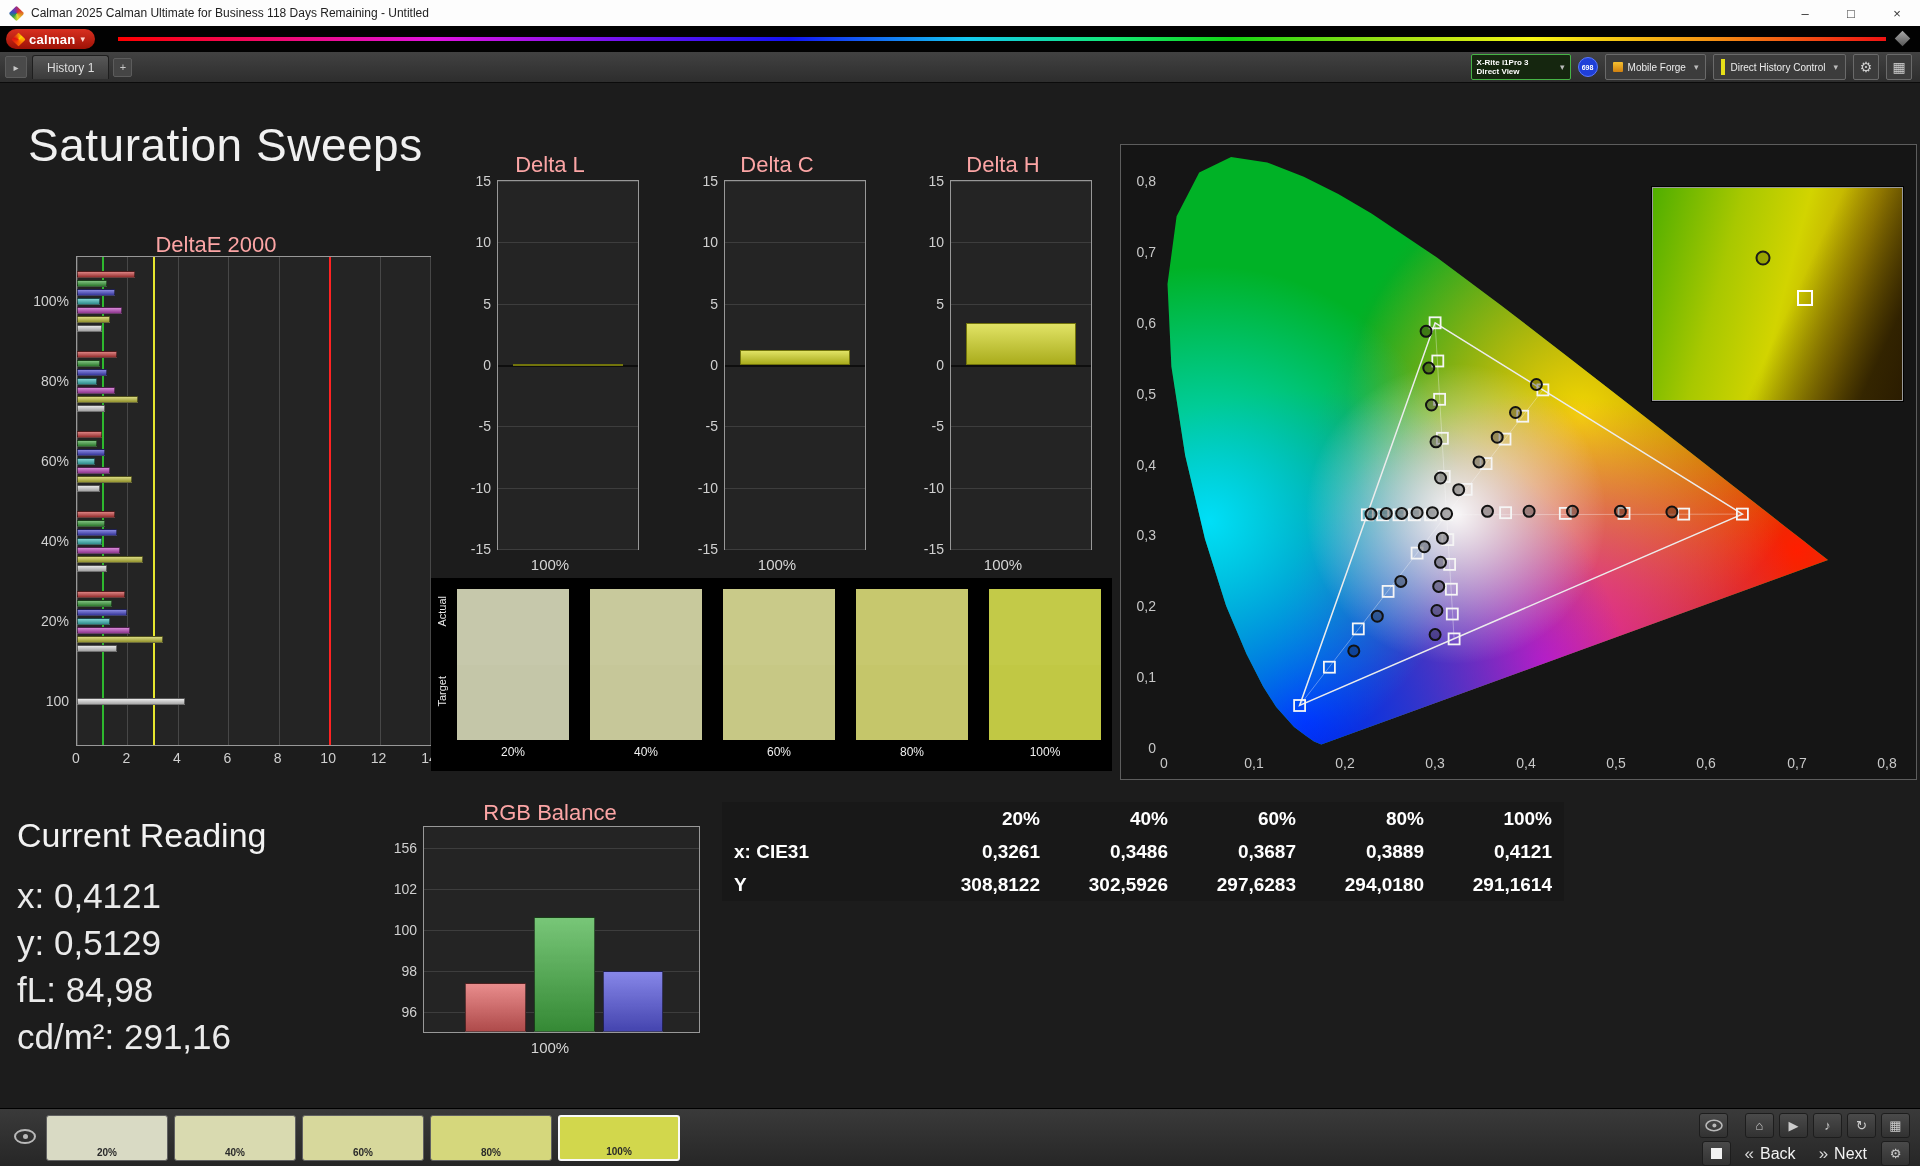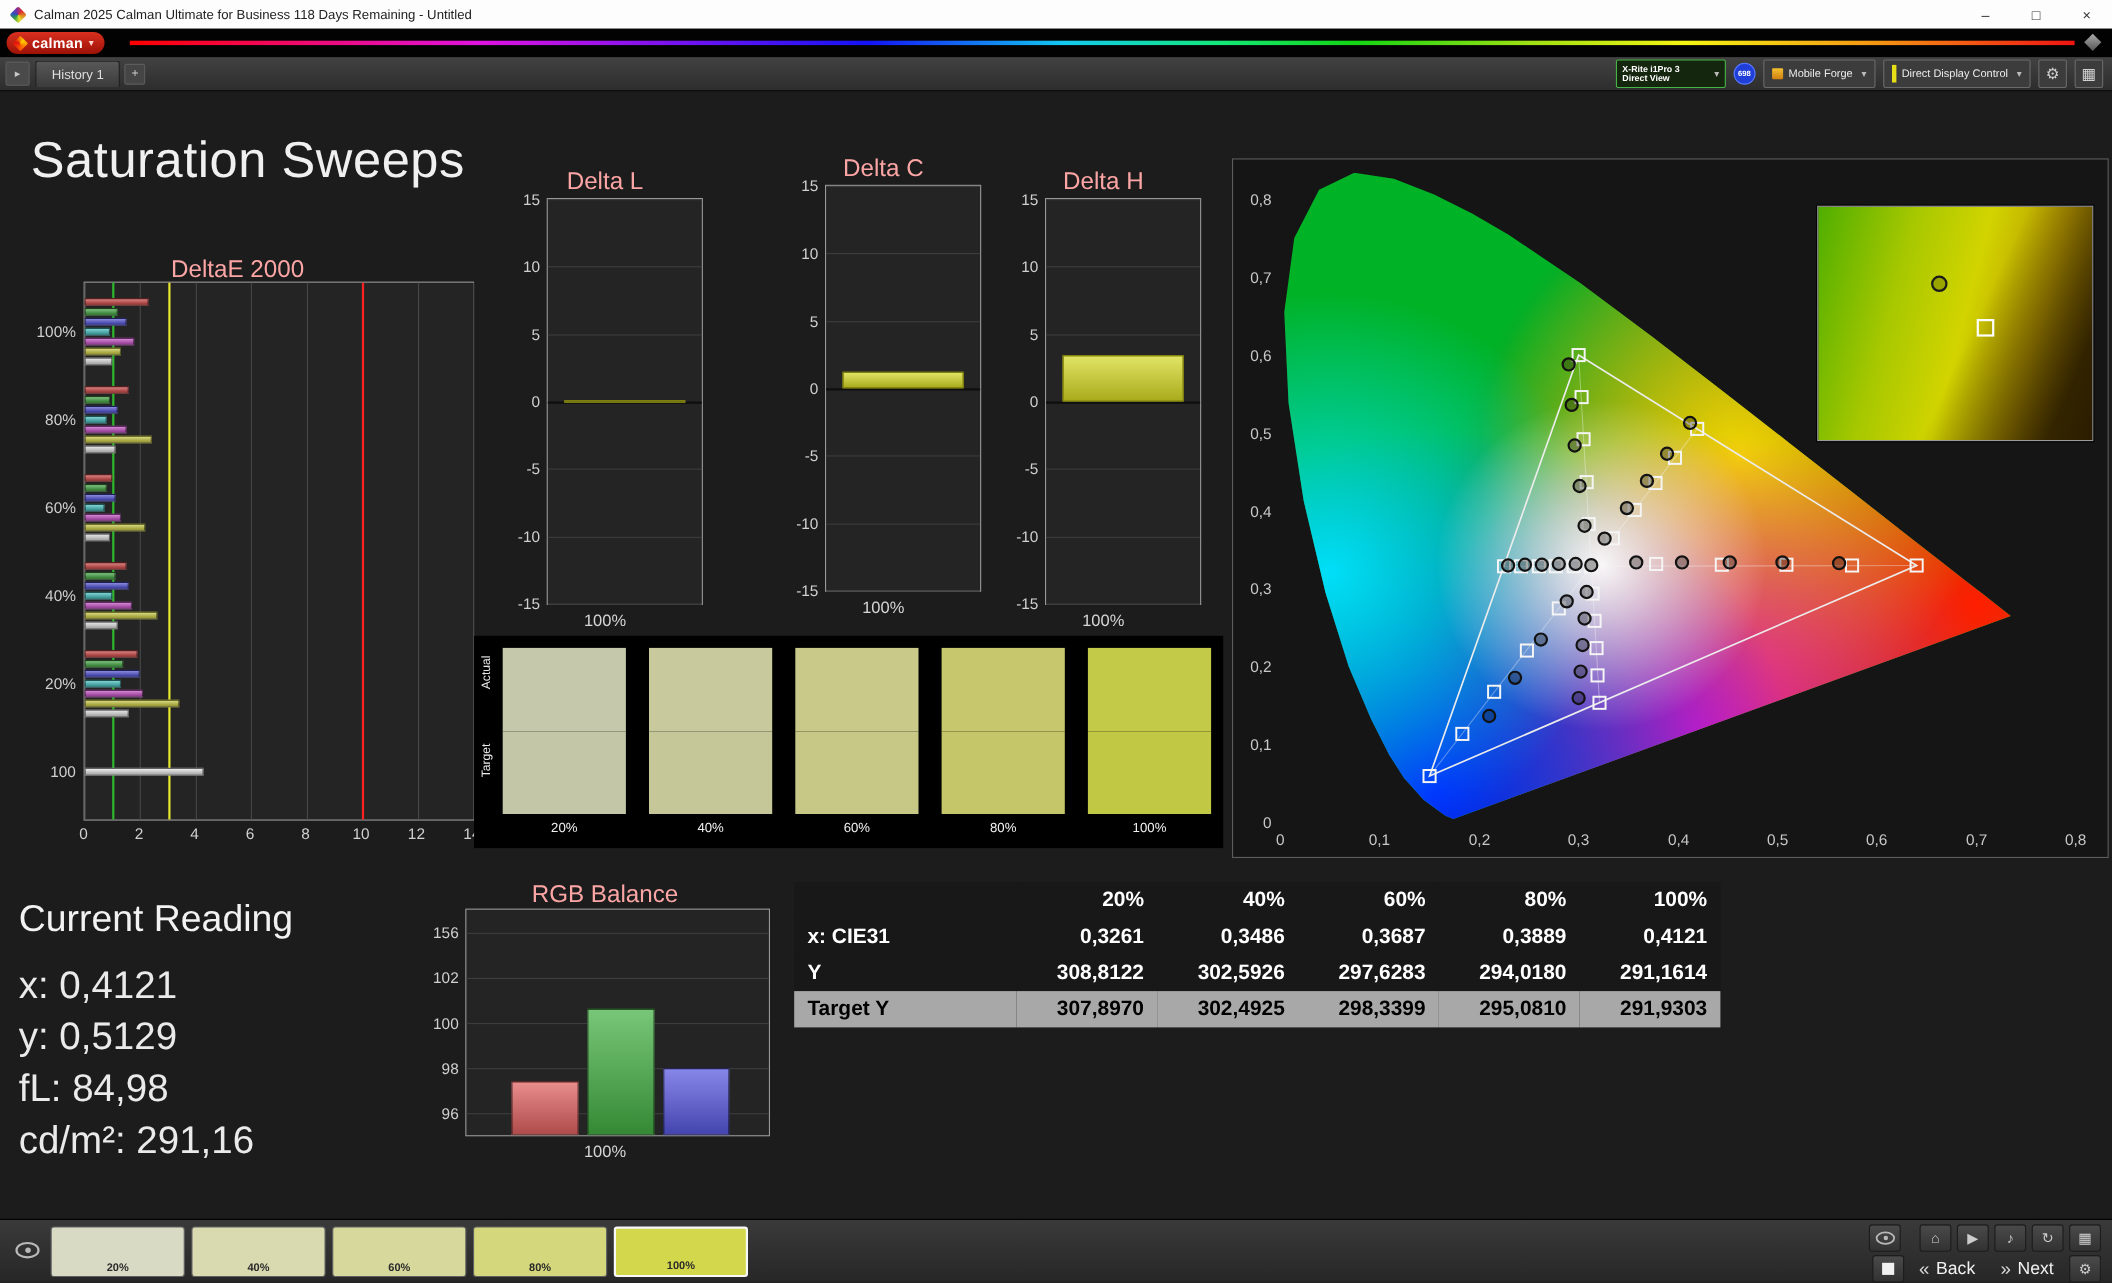--- a/index.html
+++ b/index.html
@@ -158,21 +158,21 @@
       <span class="dd-chevron">▾</span>
     </div>
     <div class="meter-badge">698</div>
     <div class="dd-box">
       <span class="accent-orange"></span>
       <span>Mobile Forge</span>
       <span class="dd-chevron">▾</span>
     </div>
     <div class="dd-box">
       <span class="accent-yellow"></span>
-      <span>Direct Display Control</span>
+      <span>Direct History Control</span>
       <span class="dd-chevron">▾</span>
     </div>
     <div class="tool-btn">
         <span>⚙</span>
       </div>
     <div class="tool-btn">
         <span>▦</span>
       </div>
   </div>
 </div>
@@ -276,21 +276,21 @@
       <div class="hline" style="top: 66.6667%;"></div>
       <span class="v-ylabel" style="top: 66.6667%;">-5</span>
       <div class="hline" style="top: 83.3333%;"></div>
       <span class="v-ylabel" style="top: 83.3333%;">-10</span>
       <div class="hline" style="top: 100%;"></div>
       <span class="v-ylabel" style="top: 100%;">-15</span>
       <div class="v-bar" style="background-color: rgb(212, 215, 35); top: 49.6667%; height: 0.4%;"></div>
     </div>
   <div class="v-xlabel" style="top:404px;">100%</div>
 </div>
-<div class="abs" style="left:690px;top:140px;width:174px;height:430px;margin-left:26px;">
+<div class="abs" style="left:690px;top:152px;width:174px;height:430px;">
   <div class="chart-title">Delta C</div>
   <div class="plotbox v-plot" style="left:34px;top:28px;width:140px;height:368px;">
       <div class="hline" style="top: 0%;"></div>
       <span class="v-ylabel" style="top: 0%;">15</span>
       <div class="hline" style="top: 16.6667%;"></div>
       <span class="v-ylabel" style="top: 16.6667%;">10</span>
       <div class="hline" style="top: 33.3333%;"></div>
       <span class="v-ylabel" style="top: 33.3333%;">5</span>
       <div class="hline zero" style="top: 50%;"></div>
       <span class="v-ylabel" style="top: 50%;">0</span>
@@ -542,28 +542,20 @@
           <td>0,4121</td>
         </tr>
         <tr class="row-dark">
           <td class="rowlabel">Y</td>
           <td>308,8122</td>
           <td>302,5926</td>
           <td>297,6283</td>
           <td>294,0180</td>
           <td>291,1614</td>
         </tr>
-        <tr class="row-gray">
-          <td class="rowlabel">Target Y</td>
-          <td>307,8970</td>
-          <td>302,4925</td>
-          <td>298,3399</td>
-          <td>295,0810</td>
-          <td>291,9303</td>
-        </tr>
       </tbody>
   </table>
 </div>
 
 <div class="abs bottombar">
   <div class="abs bb-eye">
       <div class="eye"></div>
     </div>
   <div class="bb-thumbs">
       <div class="thumb" style="background: rgb(217, 218, 196);">

